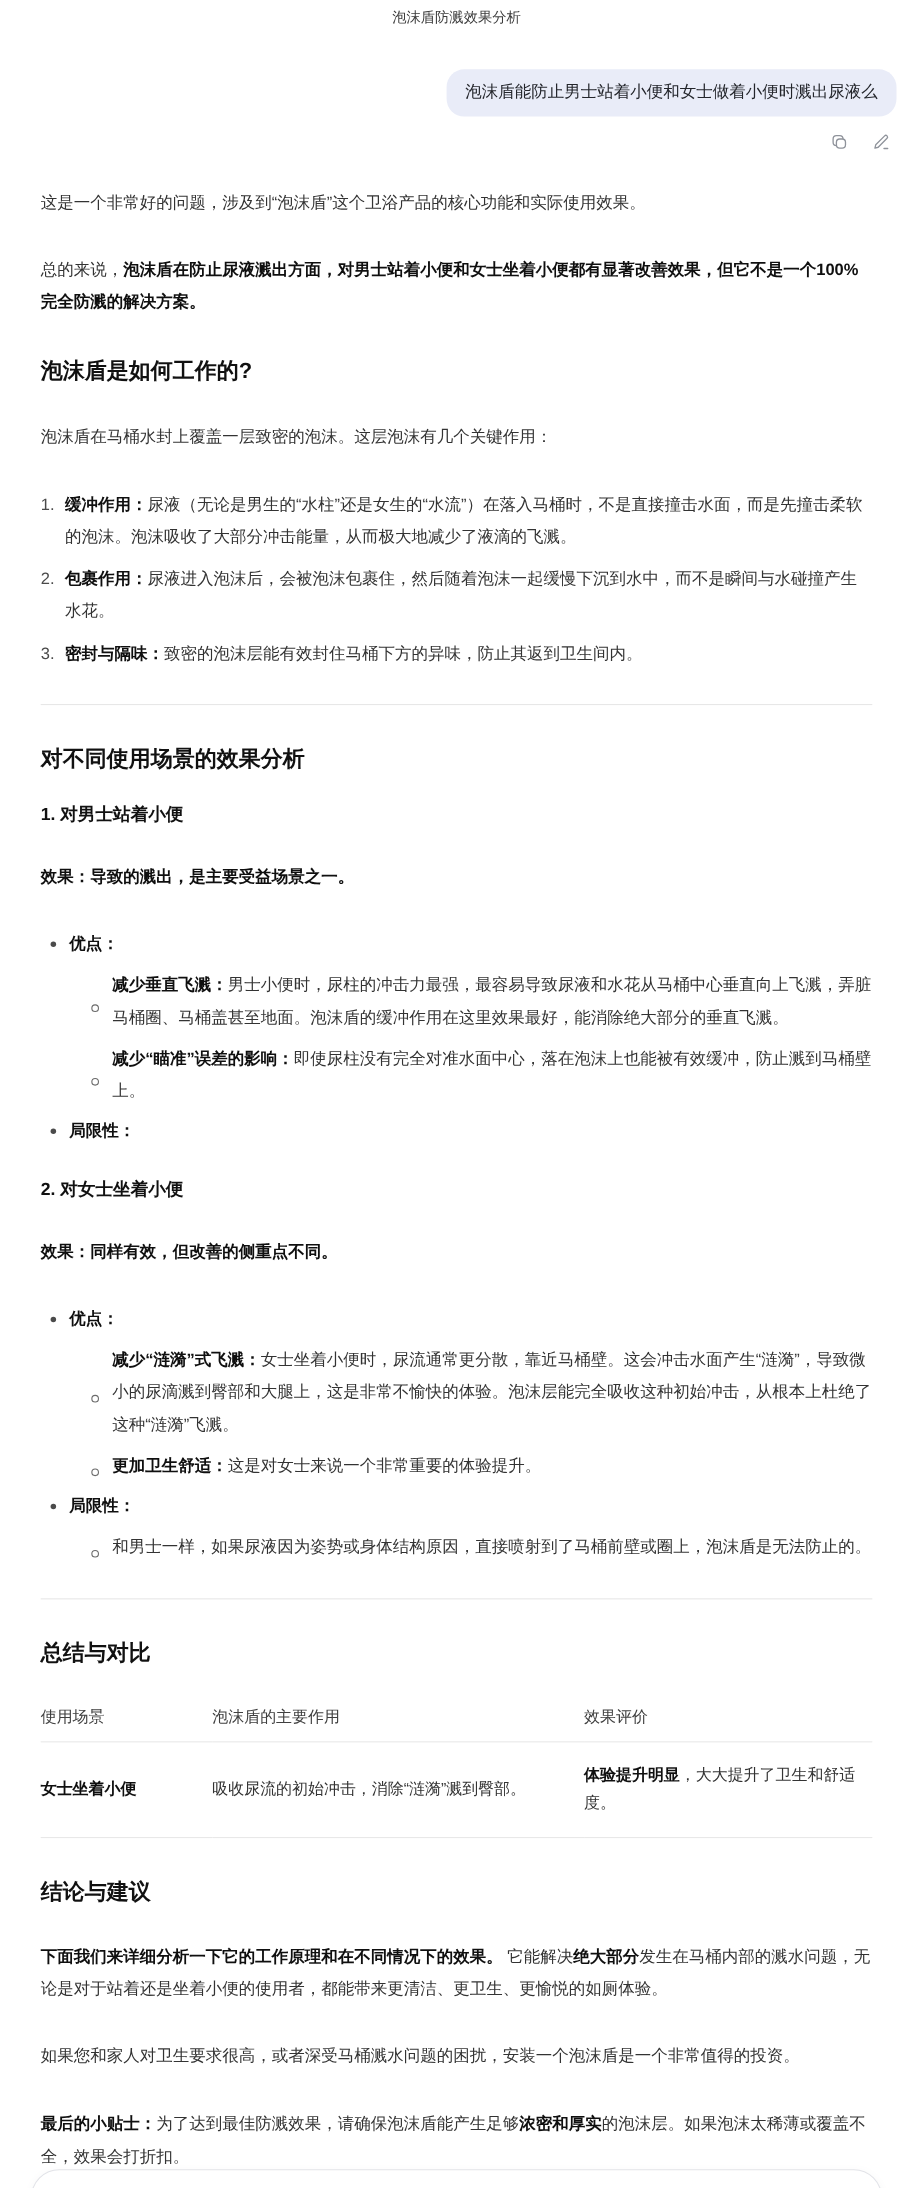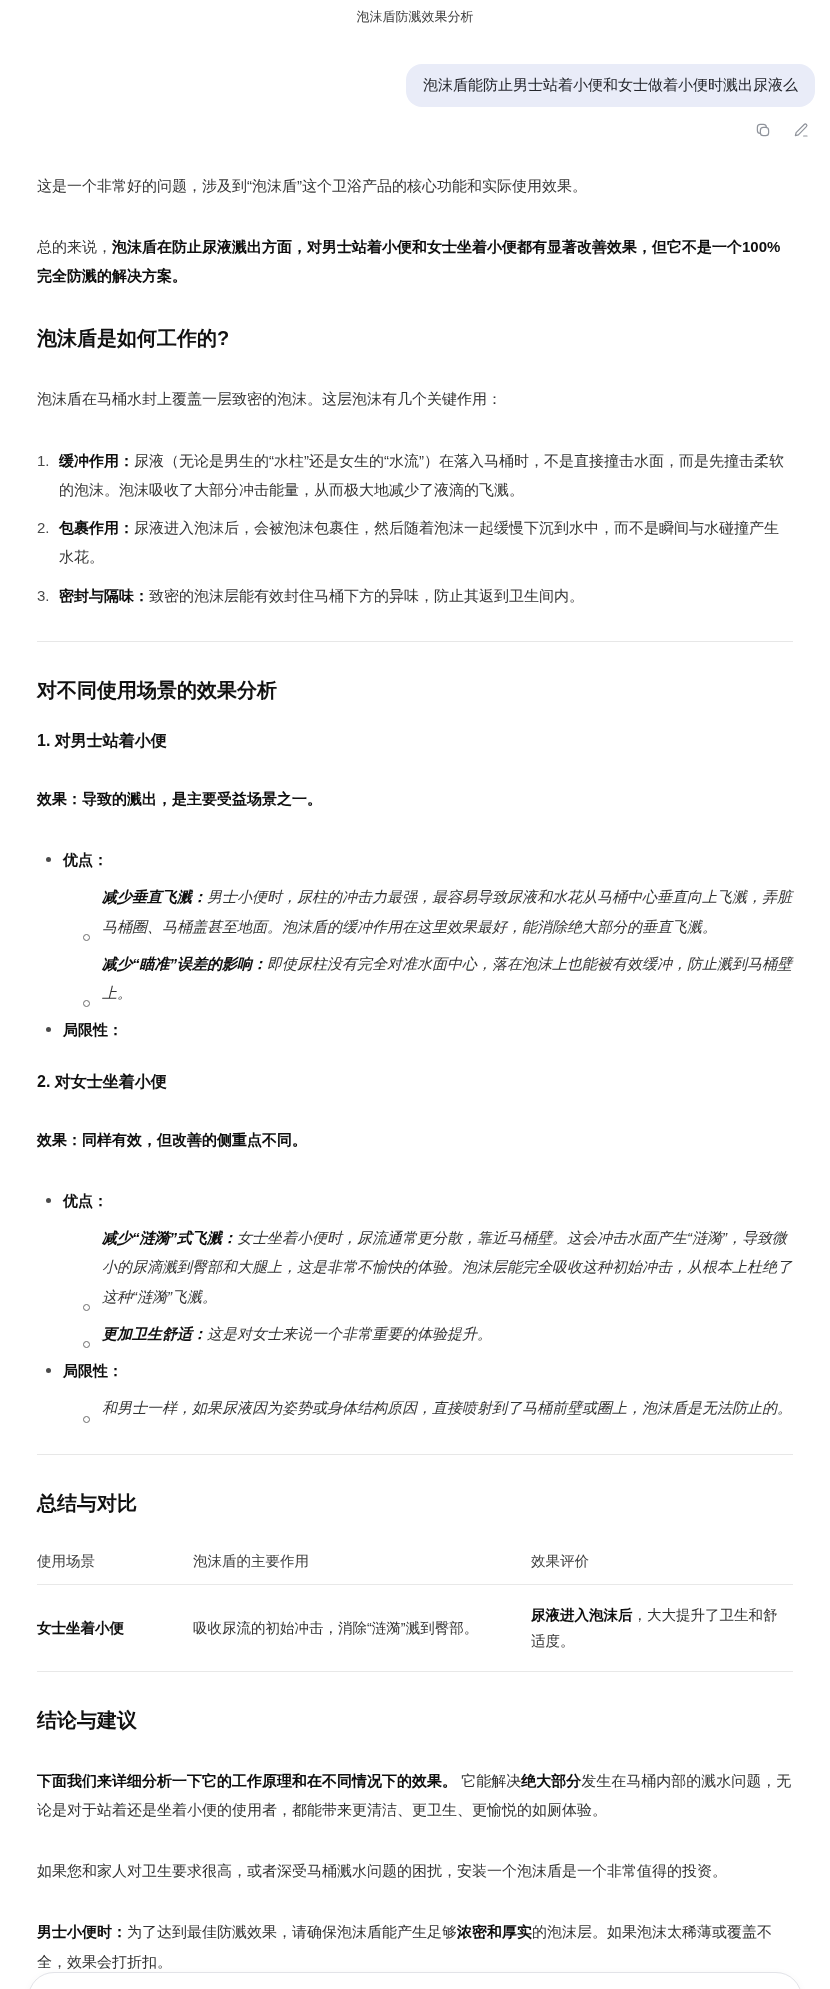--- a/index.html
+++ b/index.html
@@ -23,21 +23,21 @@
   h2{font-size:20px;font-weight:700;color:#111;margin:35px 0 23px;}
   h3{font-size:16px;font-weight:700;color:#111;margin:27px 0 19px;}
   hr{border:none;border-top:1px solid var(--divider,#e7e7e7);margin:31px 0;}
 
   .olist{margin:18px 0 6px;}
   .oli{display:flex;font-size:15px;line-height:1.95;margin-bottom:9px;}
   .oli .num{flex:0 0 22px;color:#4a4a4a;}
   .oli .li-text{flex:1;}
 
   .li1{display:flex;align-items:flex-start;font-size:15px;line-height:1.95;margin:8px 0 8px 9px;}
-  .li2{display:flex;align-items:flex-end;font-size:15px;line-height:1.95;margin:8px 0 8px 46px;font-style:italic;}
+  .li2{display:flex;align-items:center;font-size:15px;line-height:1.95;margin:8px 0 8px 46px;}
   .marker{flex:0 0 auto;margin:12px 12px 0 0;}
   .dot{width:5px;height:5px;border-radius:50%;background:#4b4b4b;}
   .circ{width:5px;height:5px;border-radius:50%;border:1px solid #6b6b6b;background:transparent;}
   .li-text{flex:1;}
 
   table{border-collapse:collapse;width:100%;margin:22px 0 6px;}
   th{font-weight:400;color:#404040;font-size:14.5px;text-align:left;padding:12px 8px 13px 0;
      border-bottom:1px solid var(--table_border,#e8e8e8);}
   td{font-size:14.5px;line-height:1.8;text-align:left;padding:17px 8px 17px 0;
      border-bottom:1px solid var(--table_border,#e8e8e8);vertical-align:middle;color:#333;}
@@ -160,27 +160,27 @@
         <tr>
           <th class="col1">使用场景</th>
           <th class="col2">泡沫盾的主要作用</th>
           <th>效果评价</th>
         </tr>
       </thead>
       <tbody>
         <tr>
           <td><span class="b">女士坐着小便</span></td>
           <td><span>吸收尿流的初始冲击，消除“涟漪”溅到臀部。</span></td>
-          <td><span class="b">尿液进入泡沫后</span><span>，大大提升了卫生和舒适度。</span></td>
+          <td><span class="b">体验提升明显</span><span>，大大提升了卫生和舒适度。</span></td>
         </tr>
       </tbody>
     </table>
 
     <h2>结论与建议</h2>
     <p><span class="b">下面我们来详细分析一下它的工作原理和在不同情况下的效果。</span><span> 它能解决</span><span class="b">绝大部分</span><span>发生在马桶内部的溅水问题，无论是对于站着还是坐着小便的使用者，都能带来更清洁、更卫生、更愉悦的如厕体验。</span></p>
     <p><span>如果您和家人对卫生要求很高，或者深受马桶溅水问题的困扰，安装一个泡沫盾是一个非常值得的投资。</span></p>
-    <p><span class="b">男士小便时：</span><span>为了达到最佳防溅效果，请确保泡沫盾能产生足够</span><span class="b">浓密和厚实</span><span>的泡沫层。如果泡沫太稀薄或覆盖不全，效果会打折扣。</span></p>
+    <p><span class="b">最后的小贴士：</span><span>为了达到最佳防溅效果，请确保泡沫盾能产生足够</span><span class="b">浓密和厚实</span><span>的泡沫层。如果泡沫太稀薄或覆盖不全，效果会打折扣。</span></p>
 
   </div>
 
   <div class="chat-input"></div>
 
 </div>
 
 </body></html>

